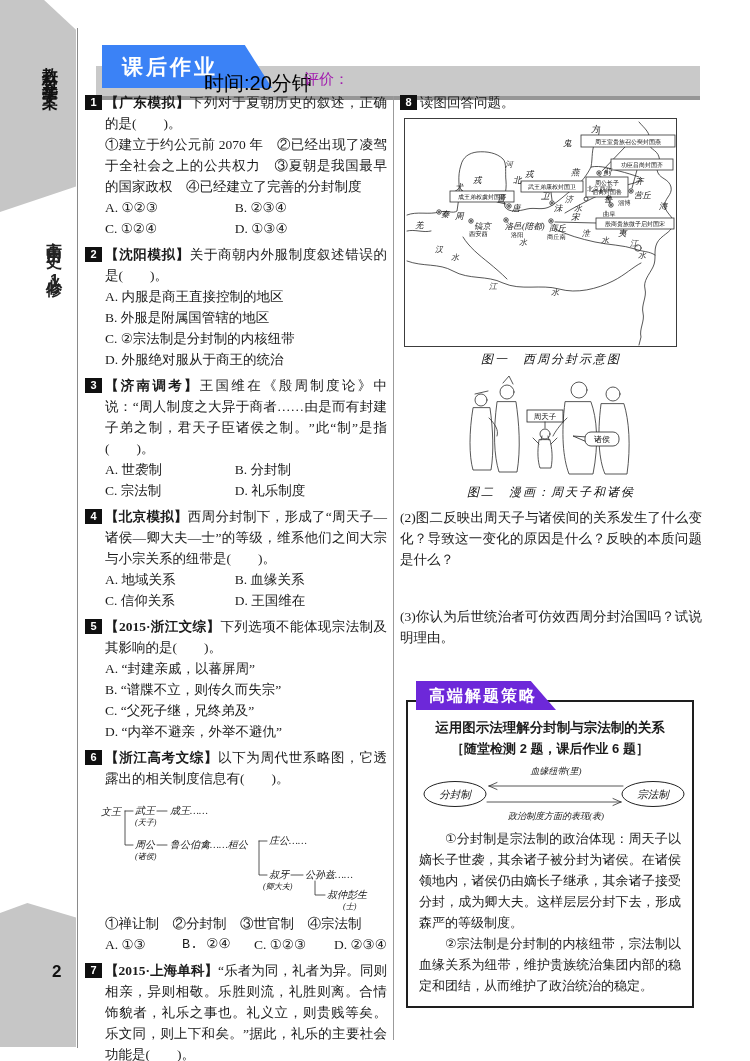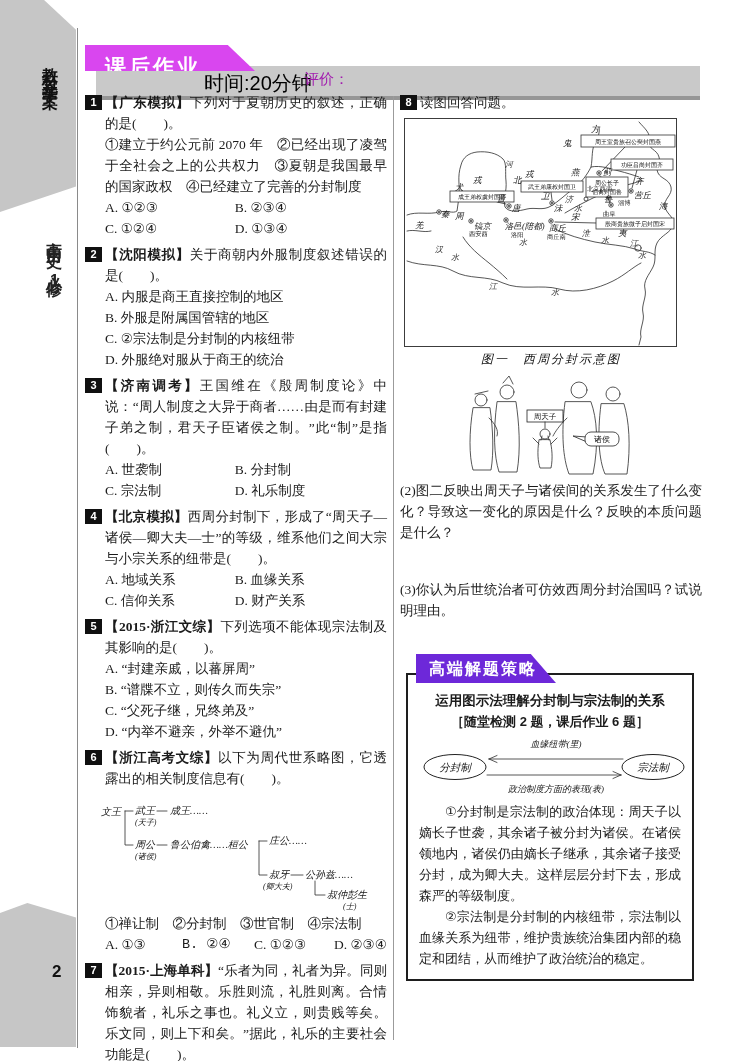--- a/index.html
+++ b/index.html
@@ -15,21 +15,21 @@
     font-family:"Liberation Sans","DejaVu Sans",sans-serif;font-weight:700;font-size:16px;letter-spacing:5px;color:#111;}
   .side-subject{position:absolute;left:43px;top:228px;writing-mode:vertical-rl;text-orientation:upright;
     font-family:"Liberation Sans","DejaVu Sans",sans-serif;font-weight:600;font-size:16px;letter-spacing:4px;color:#222;}
   .side-bottom{position:absolute;left:0;top:903px;width:76px;height:144px;background:#c6c6c6;
     clip-path:polygon(0 7%,36% 0,100% 10%,100% 100%,0 100%);}
   .page-num{position:absolute;left:52px;top:962px;font-family:"Liberation Sans","DejaVu Sans",sans-serif;
     font-weight:700;font-size:17px;color:#111;}
   .side-rule{position:absolute;left:77px;top:28px;height:1020px;width:1px;background:#8a8a8a;}
   
   .hdr-bar{position:absolute;left:96px;top:66px;width:604px;height:30px;background:#c9c9c9;border-bottom:4px solid #969696;}
-  .hdr-tab{position:absolute;left:85px;top:45px;width:170px;height:26px;background:#d946ef;
+  .hdr-tab{position:absolute;left:102px;top:45px;width:170px;height:43px;background:#3b82f6;
     clip-path:polygon(0 0,84% 0,100% 100%,0 100%);z-index:2;}
   .hdr-tab span{display:block;padding-left:20px;color:#fff;font-family:"Liberation Sans","DejaVu Sans",sans-serif;
     font-weight:700;font-size:21px;line-height:43px;letter-spacing:3px;}
   .hdr-time{position:absolute;left:204px;top:70px;font-family:"Liberation Sans","DejaVu Sans",sans-serif;
     font-size:20px;font-weight:500;color:#000000;z-index:3;}
   .hdr-eval{position:absolute;left:304px;top:70px;font-family:"Liberation Sans","DejaVu Sans",sans-serif;
     font-size:15px;font-weight:500;color:#a21caf;z-index:3;}
   
   .col-left{position:absolute;left:85px;top:92px;width:302px;}
   .col-right{position:absolute;left:400px;top:92px;width:302px;}
@@ -131,21 +131,21 @@
     </div>
   </div>
 
   <div class="q">
     <span class="qnum">4</span>
     <div><b class="src">【北京模拟】</b><span>西周分封制下，形成了“周天子—诸侯—卿大夫—士”的等级，维系他们之间大宗与小宗关系的纽带是(　　)。</span></div>
     <div class="opts2">
       <span>A. 地域关系</span>
       <span>B. 血缘关系</span>
       <span>C. 信仰关系</span>
-      <span>D. 财产关系</span>
+      <span>D. 王国维在</span>
     </div>
   </div>
 
   <div class="q">
     <span class="qnum">5</span>
     <div><b class="src">【2015·浙江文综】</b><span>下列选项不能体现宗法制及其影响的是(　　)。</span></div>
     <div>A. “封建亲戚，以蕃屏周”</div>
     <div>B. “谱牒不立，则传久而失宗”</div>
     <div>C. “父死子继，兄终弟及”</div>
     <div>D. “内举不避亲，外举不避仇”</div>
@@ -323,20 +323,21 @@
       <g>
         <rect x="66" y="36" width="36" height="12" fill="#fff" stroke="#222" stroke-width="0.8"></rect>
         <text x="84" y="45" text-anchor="middle" font-size="7.5" class="ct" style="font-size:7.5px">周天子</text>
         <path d="M 84,48 L 84,54" class="ln"></path>
         <path d="M 126,68 L 112,62 L 126,63 Z" fill="#fff" stroke="#222" stroke-width="0.8"></path>
         <rect x="124" y="58" width="34" height="14" rx="6" fill="#fff" stroke="#222" stroke-width="0.8"></rect>
         <text x="141" y="68" text-anchor="middle" class="ct" style="font-size:8px">诸侯</text>
       </g>
     </svg>
   </div>
+  <div class="fig-caption">图二　漫画：周天子和诸侯</div>
 
   <div class="subq" style="">(2)图二反映出周天子与诸侯间的关系发生了什么变化？导致这一变化的原因是什么？反映的本质问题是什么？</div>
   <div class="subq last">(3)你认为后世统治者可仿效西周分封治国吗？试说明理由。</div>
 
   <div class="strat">
     <div class="strat-banner">
         <span>高端解题策略</span>
       </div>
     <div class="strat-box">
       <div class="strat-title">运用图示法理解分封制与宗法制的关系</div>

